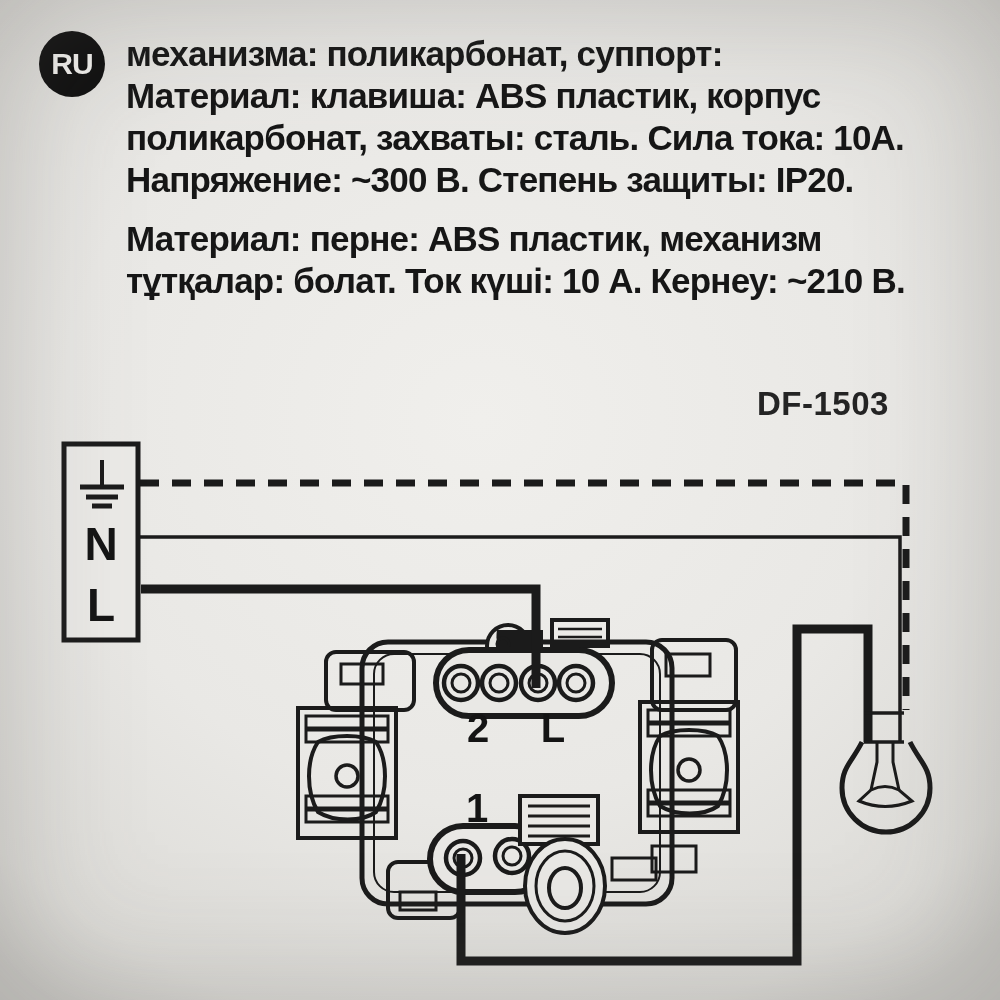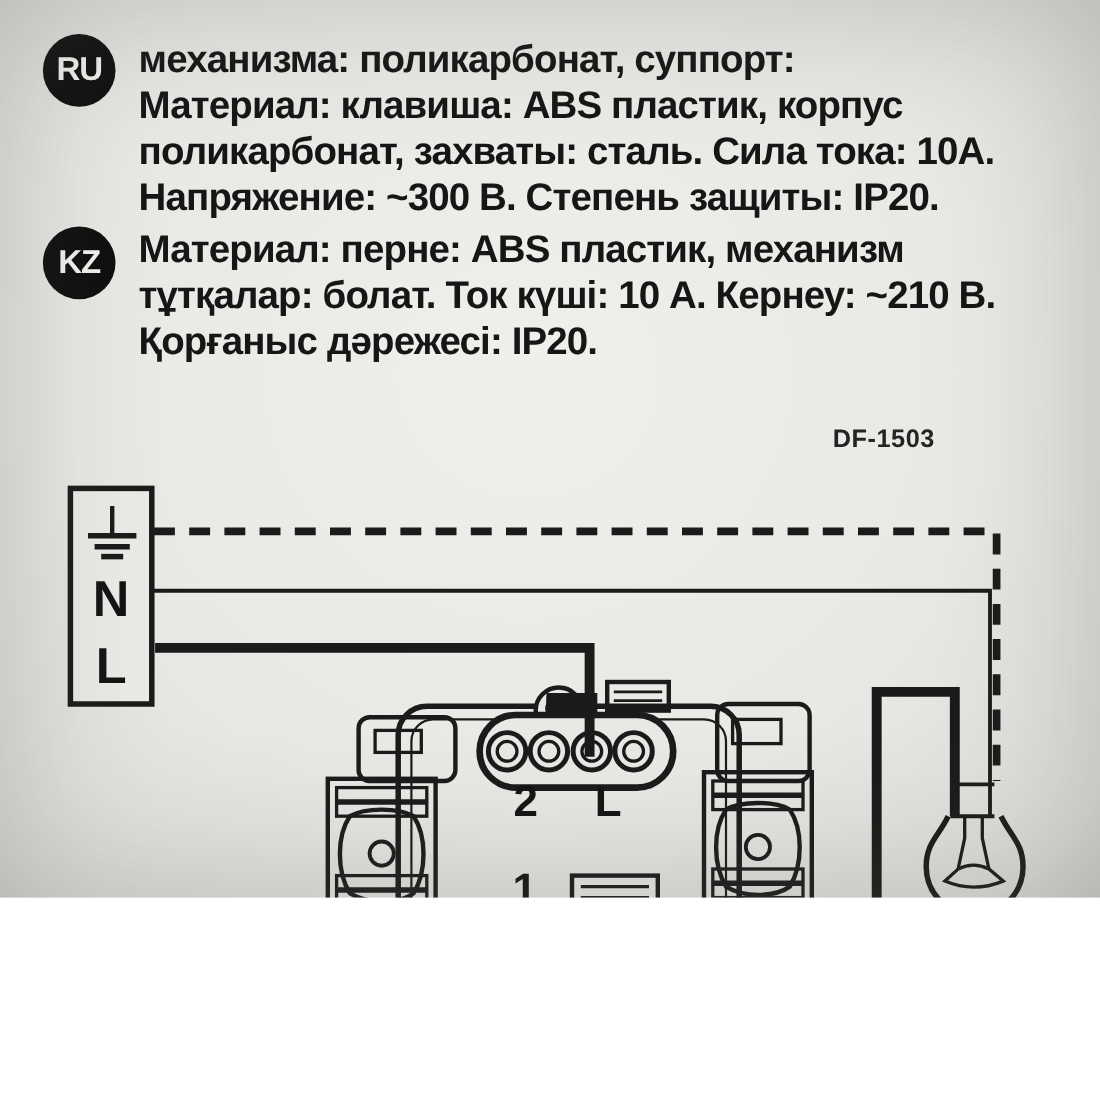--- a/index.html
+++ b/index.html
@@ -1,68 +1,66 @@
 <!DOCTYPE html>
 <html><head>
 <meta charset="utf-8">
 <style>
   html,body { margin:0; padding:0; }
   #page {
-    position:relative; width:1000px; height:816px; overflow:hidden;
+    position:relative; width:1000px; height:1000px; overflow:hidden;
     background:
       radial-gradient(ellipse 760px 700px at 48% 42%, #f0efec 0%, #e9e8e5 55%, #dddcd8 88%, #cfcecA 100%);
     font-family:"Liberation Sans", sans-serif;
     color:#141414;
   }
   #page::after{
     content:""; position:absolute; inset:0; pointer-events:none;
     box-shadow: inset 0 0 140px rgba(96,93,88,0.30);
   }
   .badge{
     position:absolute; width:66px; height:66px; border-radius:50%;
     background:#0f0f0f; color:#f2f1ee;
     display:flex; align-items:center; justify-content:center;
     font-weight:700; font-size:30px; letter-spacing:-1px;
   }
   #ru-badge{ left:39px; top:31px; }
   #kz-badge{ left:39px; top:206px; }
   .spec{ position:absolute; left:126px; }
   #ru-text{ top:33px; }
-  #kz-text{ top:206px; }
+  #kz-text{ top:218px; }
   .spec-line{
     font-weight:700; font-size:35px; line-height:42px;
     letter-spacing:-0.8px; white-space:nowrap; color:#161616;
   }
   #model{
     position:absolute; left:757px; top:385px;
-    font-weight:700; font-size:23px; letter-spacing:0.5px; color:#242424;
+    font-weight:700; font-size:33px; letter-spacing:0.5px; color:#242424;
   }
   #diagram{ position:absolute; left:0; top:0; }
   #diagram text{
     font-family:"Liberation Sans", sans-serif; font-weight:700; fill:#141414;
   }
 </style>
 </head>
 <body>
 
 <div id="page">
 
   <div class="badge" id="ru-badge">RU</div>
   <div class="spec" id="ru-text">
     <div class="spec-line">механизма: поликарбонат, суппорт:</div>
     <div class="spec-line">Материал: клавиша: ABS пластик, корпус</div>
     <div class="spec-line">поликарбонат, захваты: сталь. Сила тока: 10А.</div>
     <div class="spec-line">Напряжение: ~300 В. Степень защиты: IP20.</div>
   </div>
 
-  <div class="badge" id="kz-badge">KZ</div>
   <div class="spec" id="kz-text">
     <div class="spec-line">Материал: перне: ABS пластик, механизм</div>
     <div class="spec-line">тұтқалар: болат. Ток күші: 10 А. Кернеу: ~210 В.</div>
-    <div class="spec-line">Қорғаныс дәрежесі: IP20.</div>
   </div>
 
   <div id="model">DF-1503</div>
 
   <svg id="diagram" width="1000" height="1000" viewBox="0 0 1000 1000">
 
     <g>
       <rect x="64" y="444" width="74" height="196" fill="#ebeae7" stroke="#1b1b1b" stroke-width="5"></rect>
       <g stroke="#1b1b1b" fill="none">
         <line x1="102" y1="460" x2="102" y2="487" stroke-width="4"></line>

